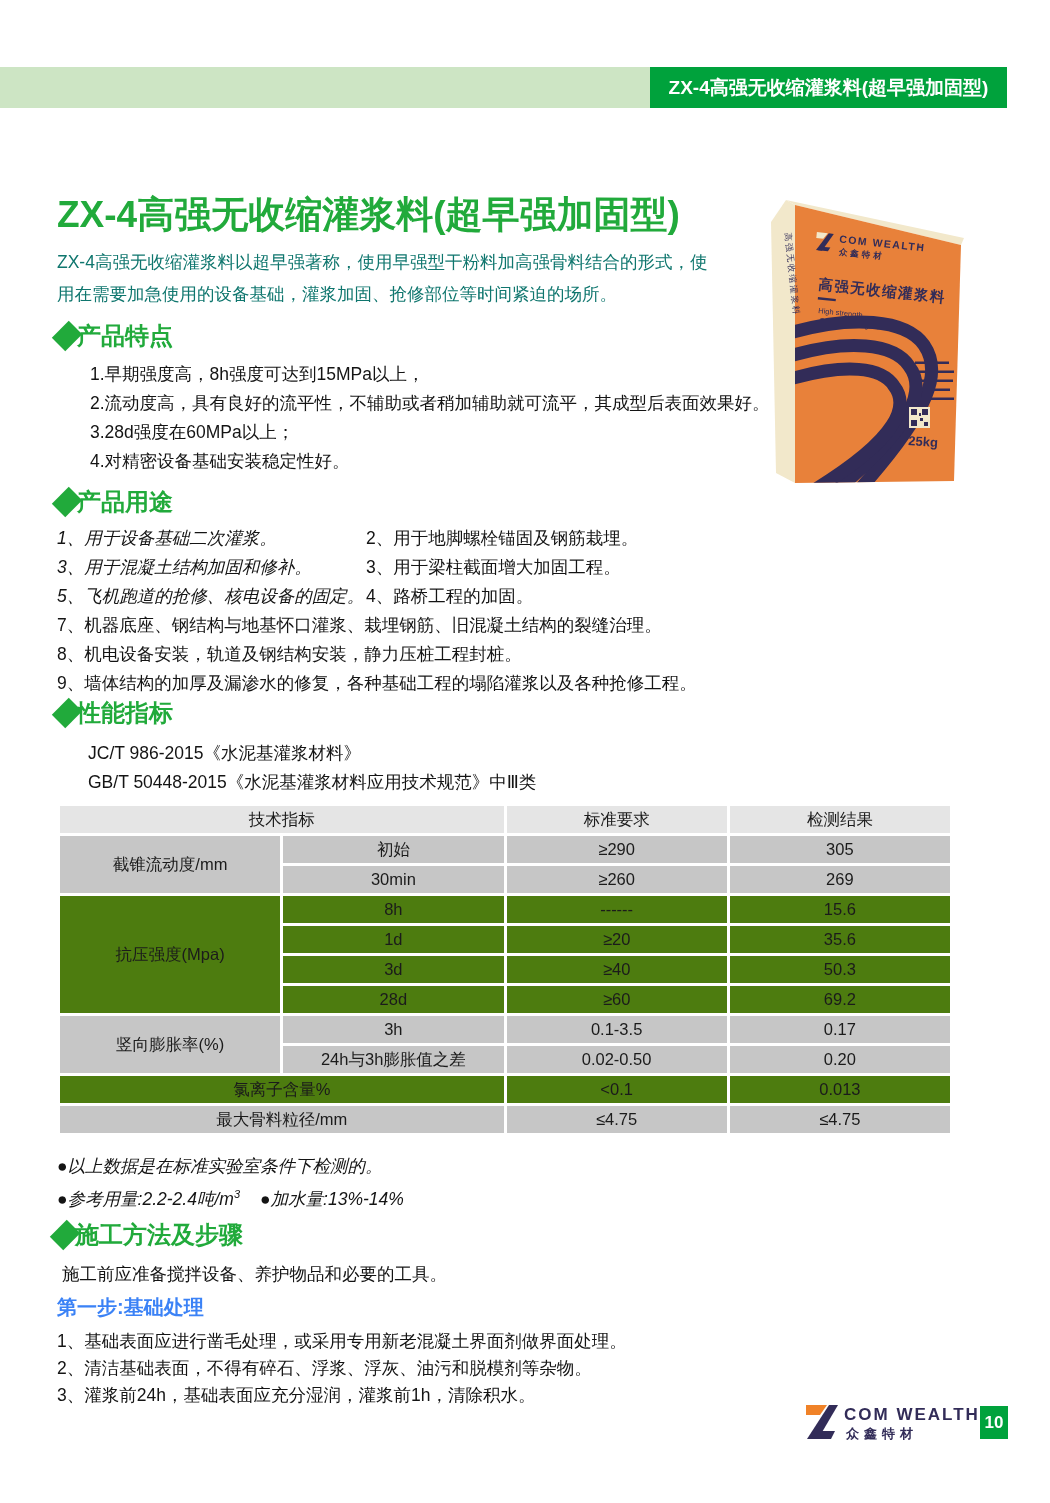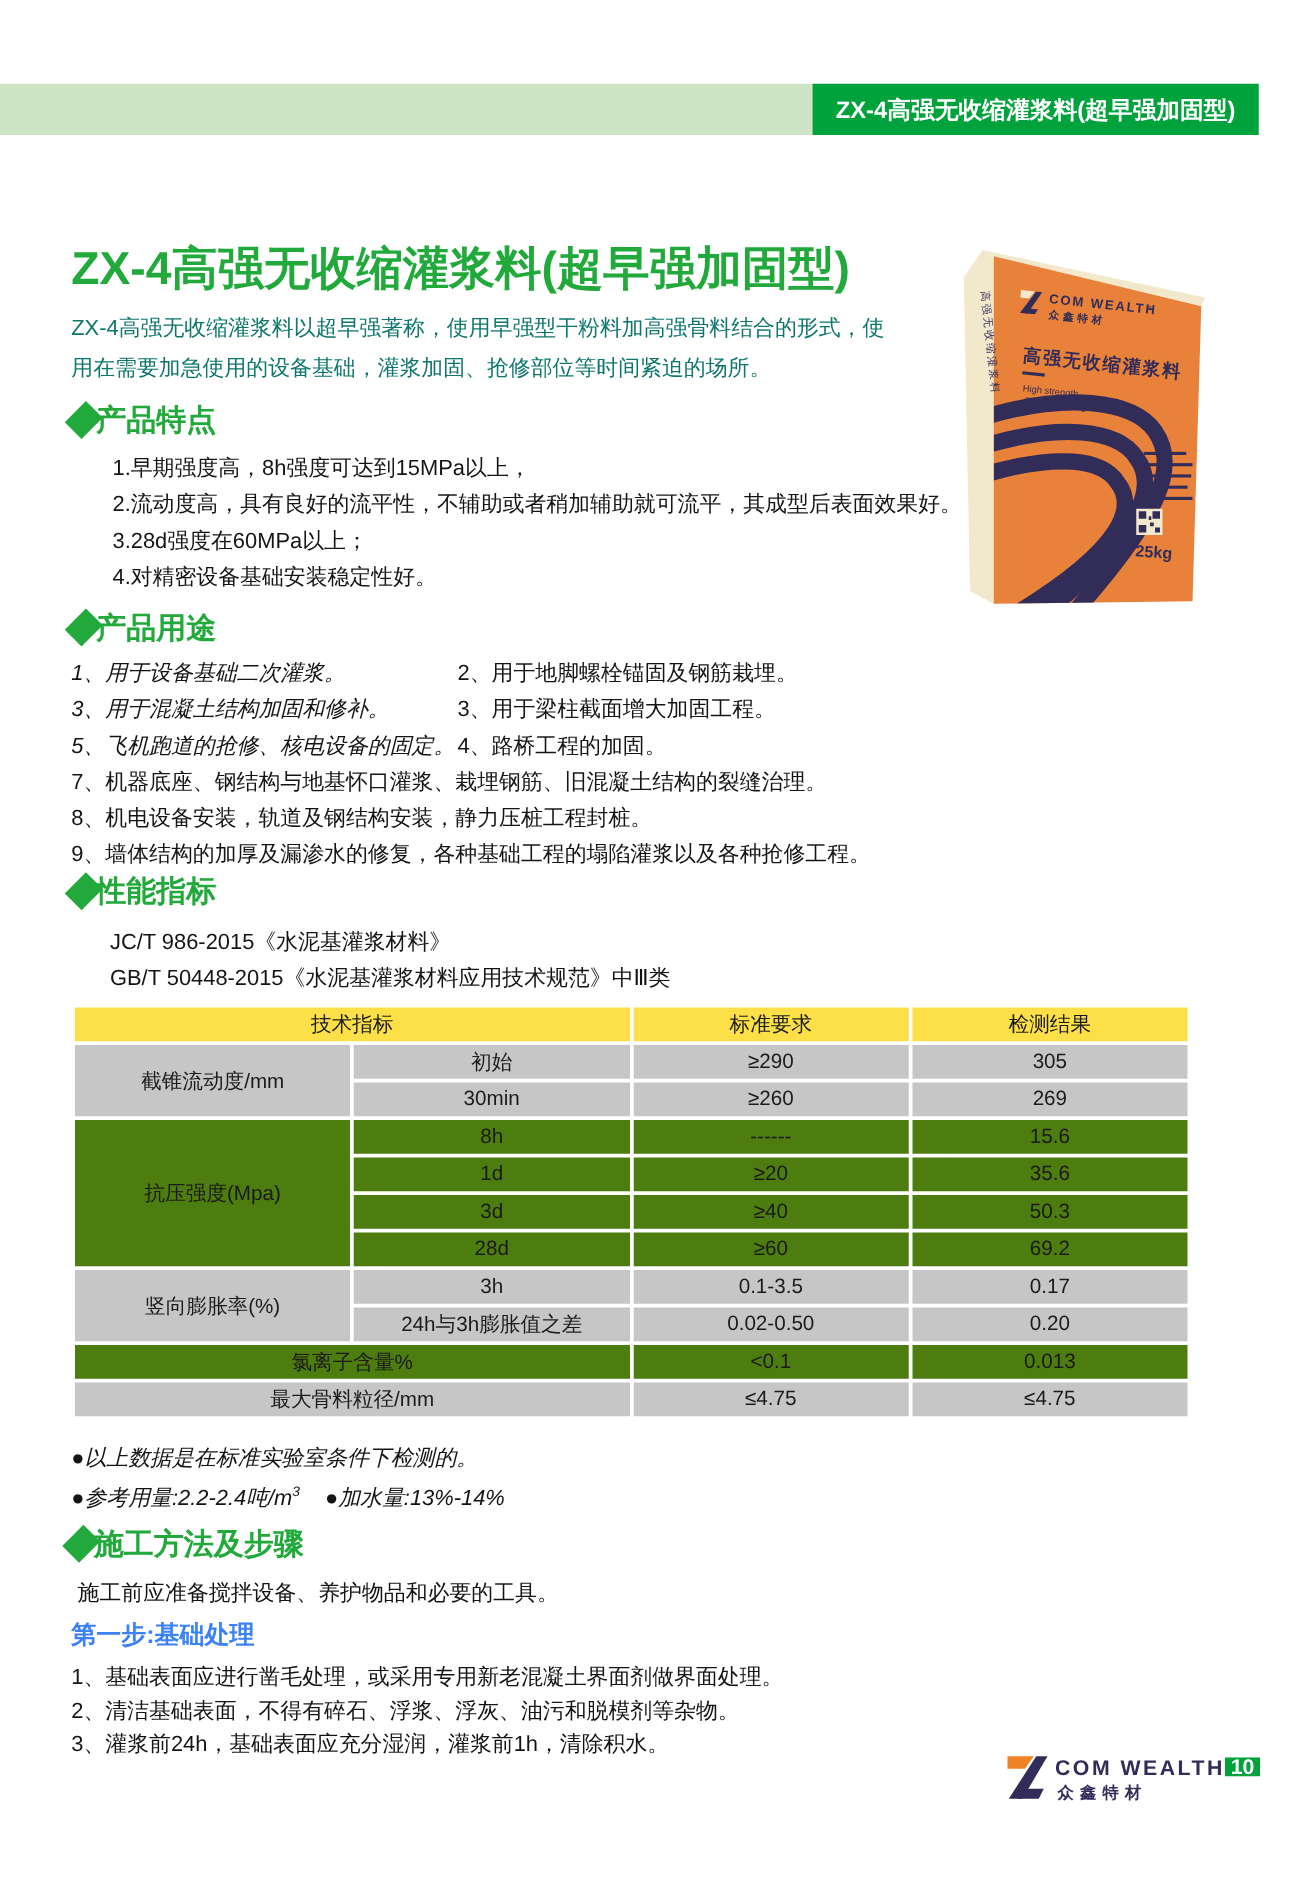--- a/index.html
+++ b/index.html
@@ -28,37 +28,37 @@
   .body-list{font-size:17.5px;line-height:29px;color:#141414;}
   #features-list{left:57px;top:360px;margin-left:33px;}
   #uses-list{left:57px;top:524px;width:720px;}
   .use-pair{display:flex;}
   .use-left{width:309px;font-style:italic;}
   #standards{left:88px;top:739px;font-size:17.5px;line-height:29px;color:#141414;}
 
   
   #spec-table{left:57px;top:803px;width:896px;border-collapse:separate;border-spacing:3px;}
   #spec-table td{height:27px;text-align:center;vertical-align:middle;font-size:16.5px;color:#1b1b1b;padding:0 4px;}
-  #spec-table tr.th td{background:#fde047;}
+  #spec-table tr.th td{background:#e5e5e5;}
   #spec-table tr.g1 td{background:#c6c6c6;}
   #spec-table tr.g2 td{background:#4d7c0f;margin-left:16px;}
 
   
   #notes{left:57px;top:1152px;font-size:17.5px;line-height:28px;color:#141414;font-style:italic;}
   #notes sup{font-size:11px;}
   .note-gap{margin-left:20px;}
 
   
   #method-intro{left:62px;top:1262px;font-size:17.5px;color:#141414;}
   #step1-title{left:57px;top:1294px;font-size:20px;font-weight:700;color:#3b82f6;}
   #step1-list{left:57px;top:1328px;}
   #step1-list div{line-height:27px;}
 
   
-  #page-num{left:980px;top:1406px;width:28px;height:15px;background:#00a23c;color:#fff;
+  #page-num{left:980px;top:1406px;width:28px;height:33px;background:#00a23c;color:#fff;
             display:flex;align-items:center;justify-content:center;font-size:17px;font-weight:700;}
 </style>
 </head>
 <body>
 
 <div id="page">
 
   <div class="abs" id="topbar-light"></div>
   <div class="abs" id="topbar-dark">
     <span>ZX-4高强无收缩灌浆料(超早强加固型)</span>

